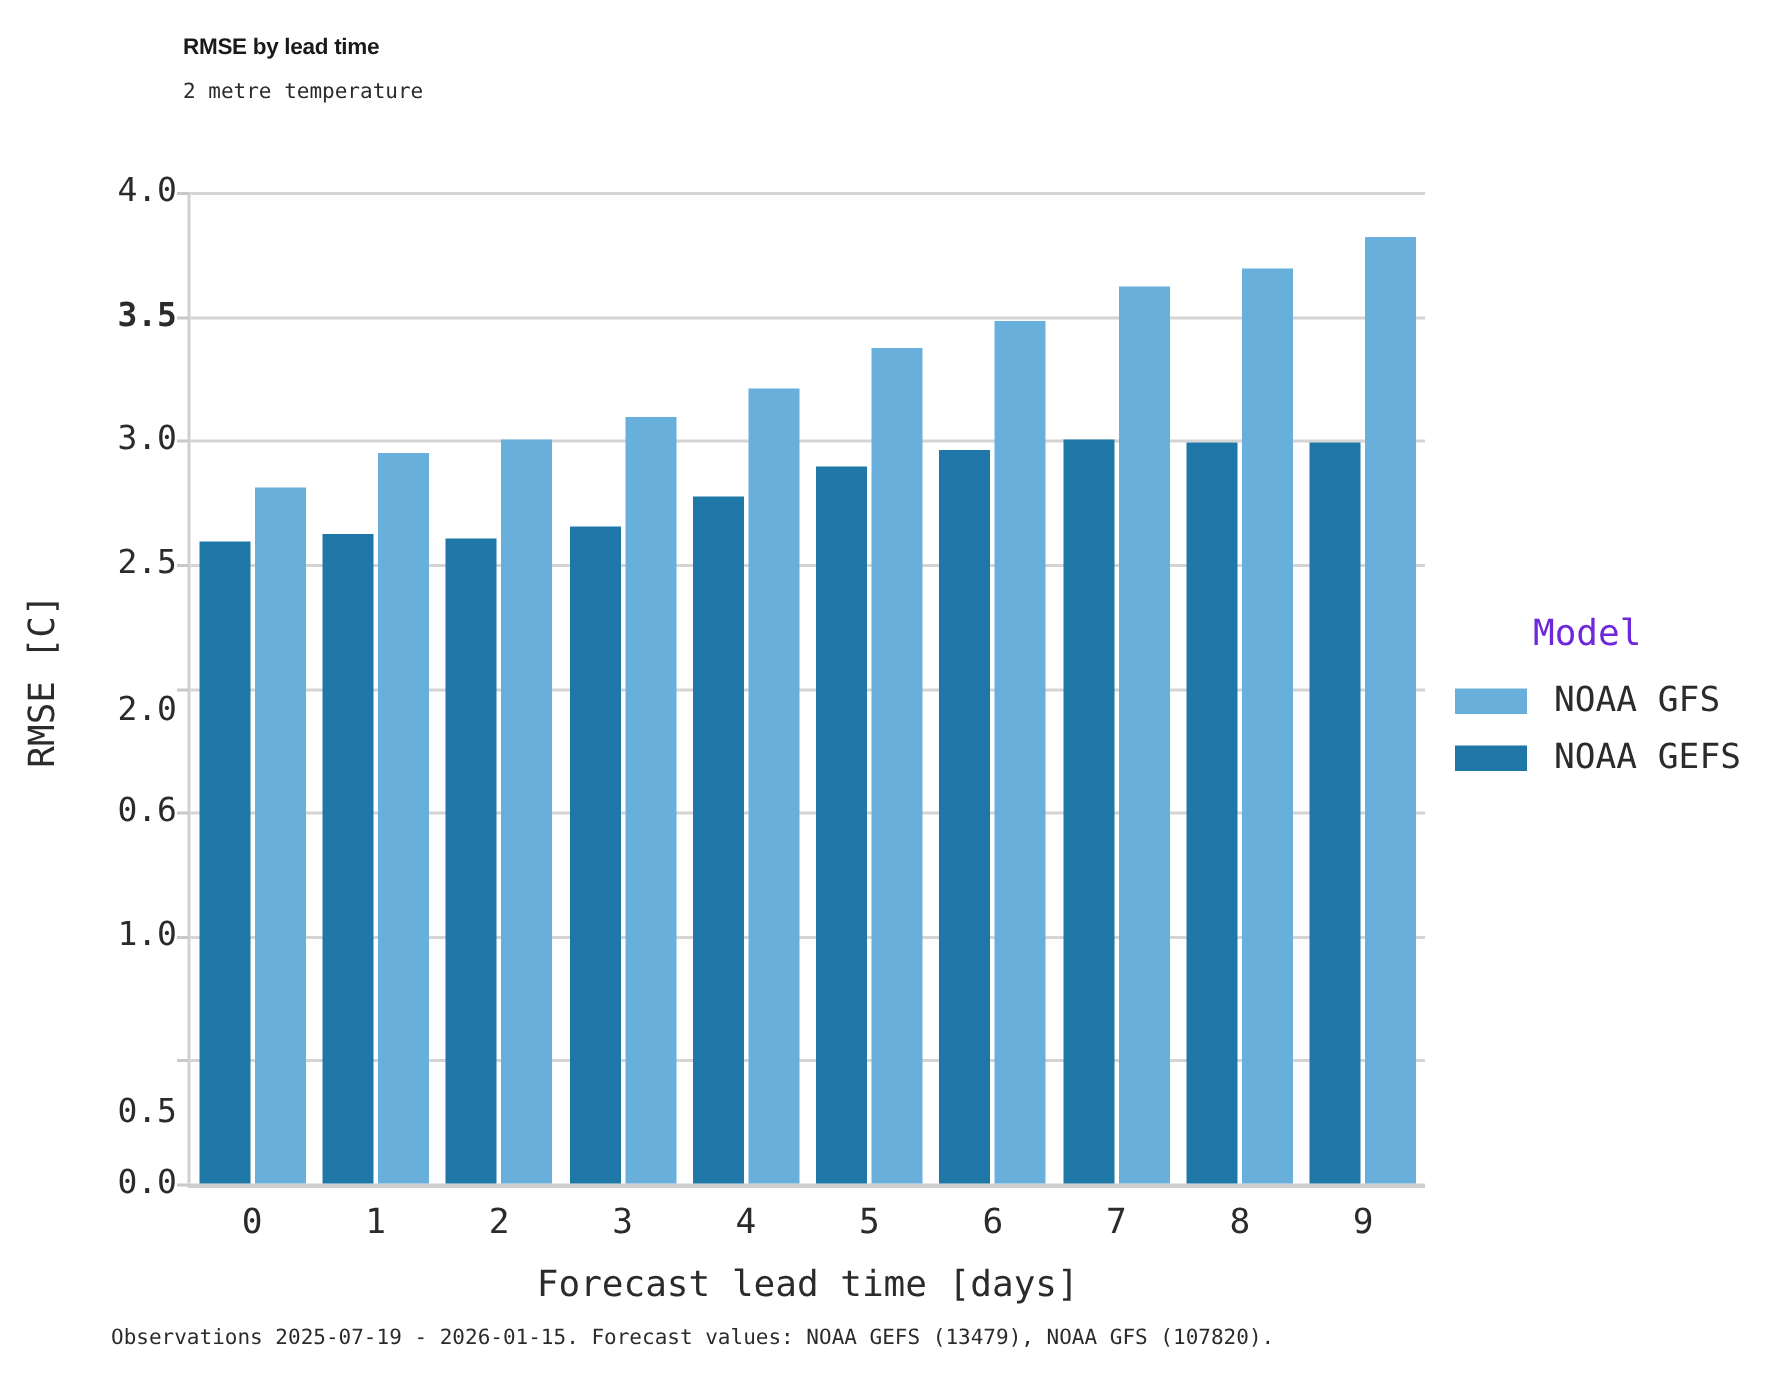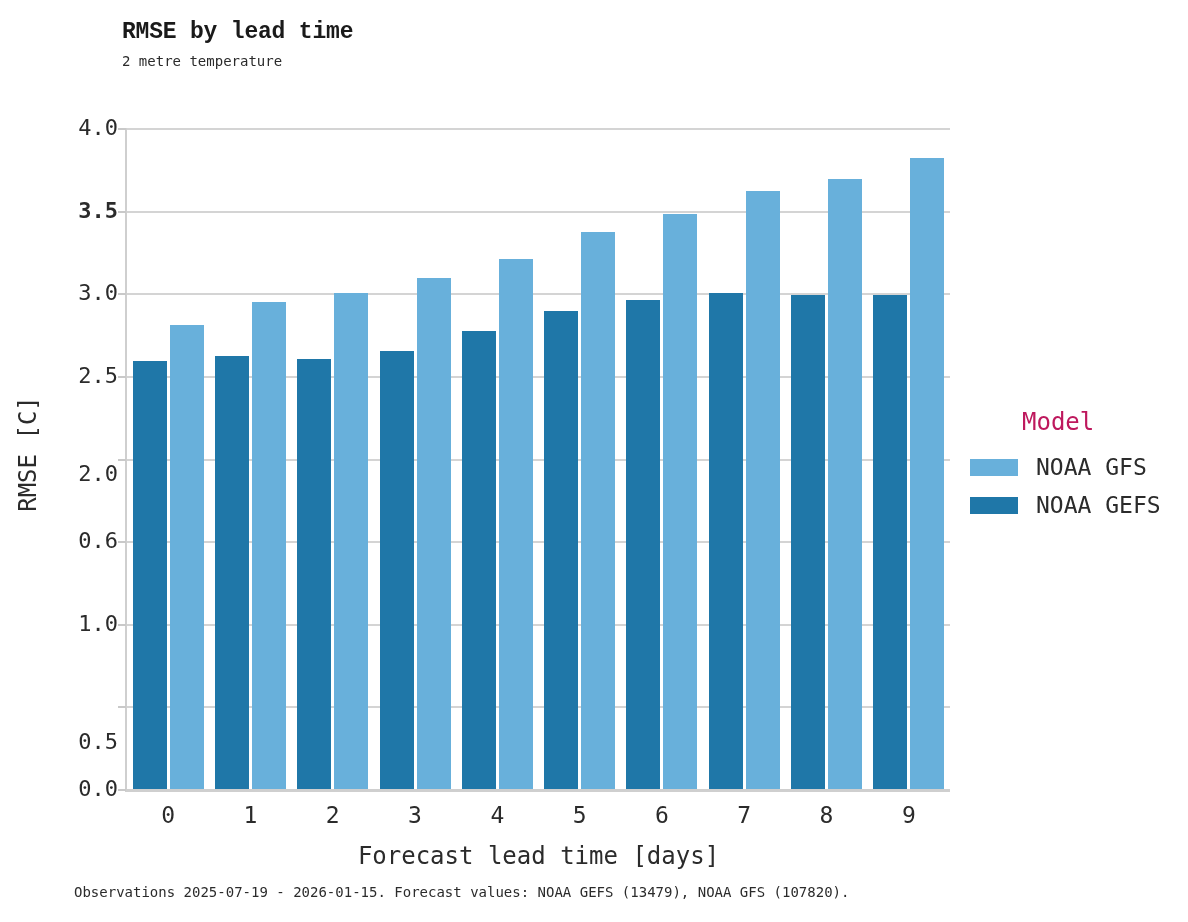--- a/index.html
+++ b/index.html
@@ -18,23 +18,23 @@
   }
 
   
   #title-block {
     position: absolute;
     left: 122px;
     top: 18px;
     width: 820px;
   }
   #chart-title {
-    font-family: Liberation Mono, monospace;
+    font-family: Liberation Sans, sans-serif;
     font-weight: bold;
-    font-size: 23px;
+    font-size: 15px;
     color: #1a1a1a;
     line-height: 28px;
     letter-spacing: -0.2px;
     margin: 0;
     white-space: pre;
   }
   #chart-subtitle {
     font-family: "DejaVu Sans Mono", monospace;
     font-size: 14px;
     color: #2b2b2b;
@@ -162,21 +162,21 @@
   
   #legend {
     position: absolute;
     left: 970px;
     top: 408px;
     width: 215px;
   }
   #legend-title {
     font-family: "DejaVu Sans Mono", monospace;
     font-size: 24px;
-    color: #be185d;
+    color: #6d28d9;
     margin: 0 0 14px 52px;
     white-space: pre;
   }
   .legend-row {
     display: flex;
     align-items: center;
     height: 34px;
     margin-bottom: 4px;
   }
   .legend-swatch {

